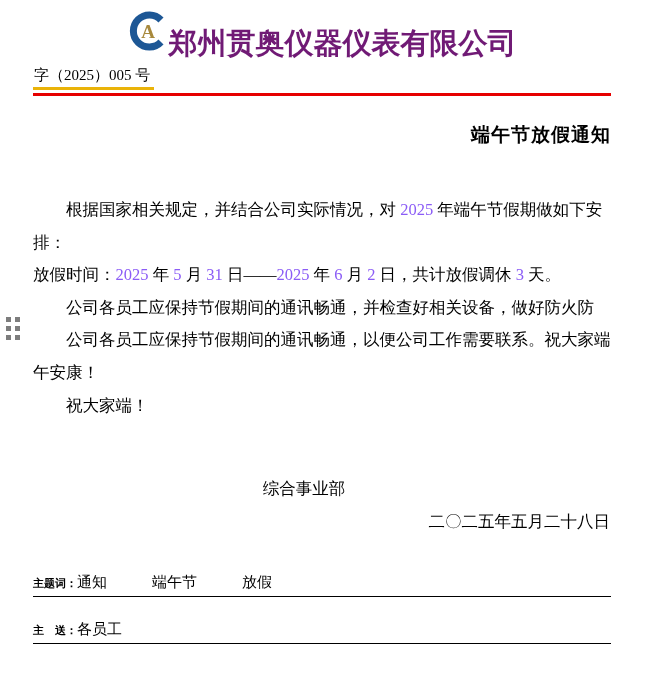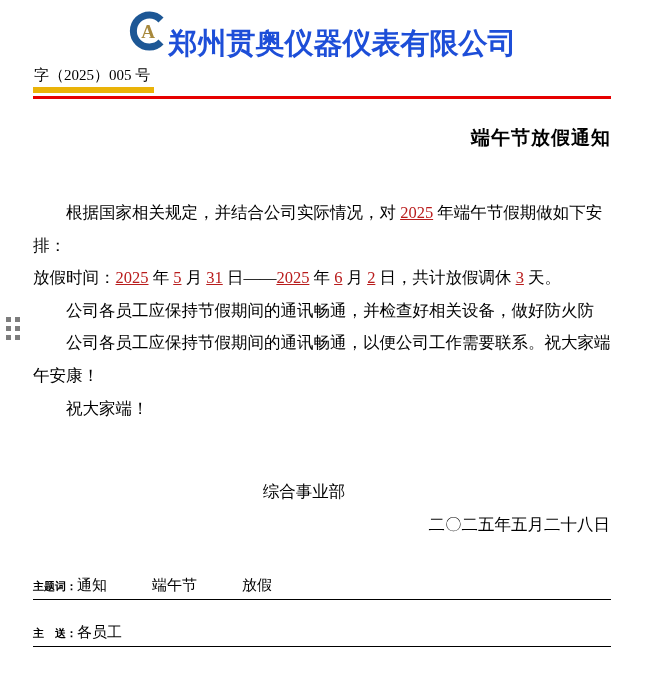--- a/index.html
+++ b/index.html
@@ -13,39 +13,39 @@
   }
   .page { padding: 8px 38px 0 33px; }
 
   
   .header {
     display: flex; justify-content: center; align-items: center;
     gap: 1px; margin-top: 2px; height: 42px;
   }
   .logo { width: 40px; height: 40px; flex: 0 0 auto; }
   .company-name {
-    color: #1d4ed8; font-weight: bold; font-size: 29px;
+    color: #701a75; font-weight: bold; font-size: 29px;
     letter-spacing: 0px; white-space: nowrap; line-height: 40px; margin-top: 23px;
   }
 
   
   .docnum-row { margin-top: 14px; font-size: 15px; line-height: 19px; }
-  .docnum { display: inline-block; border-bottom: 6px solid #eab308; padding: 0 4px 2px 1px; }
+  .docnum { display: inline-block; border-bottom: 3px solid #eab308; padding: 0 4px 2px 1px; }
   .red-line { height: 3px; background: #e60000; margin-top: 3px; }
 
   
   .doc-title {
     text-align: right; font-weight: bold; font-size: 19px;
     margin-top: 26px; letter-spacing: 1px;
   }
 
   
   .body-text { margin-top: 46px; font-size: 16.5px; line-height: 32.6px; }
   .para { text-indent: 2em; text-align: left; }
-  .num { color: #b91c1c; text-decoration: underline; }
+  .num { color: #8b5cf6; }
 
   
   .signature { margin-top: 50px; font-size: 16.5px; line-height: 33px; text-align: right; }
   .sig-dept { padding-right: 36px; text-align: center; }
   .sig-date { padding-right: 1px; }
 
   
   .footer { margin-top: 34px; }
   .footer-row {
     border-bottom: 1px solid #000;

